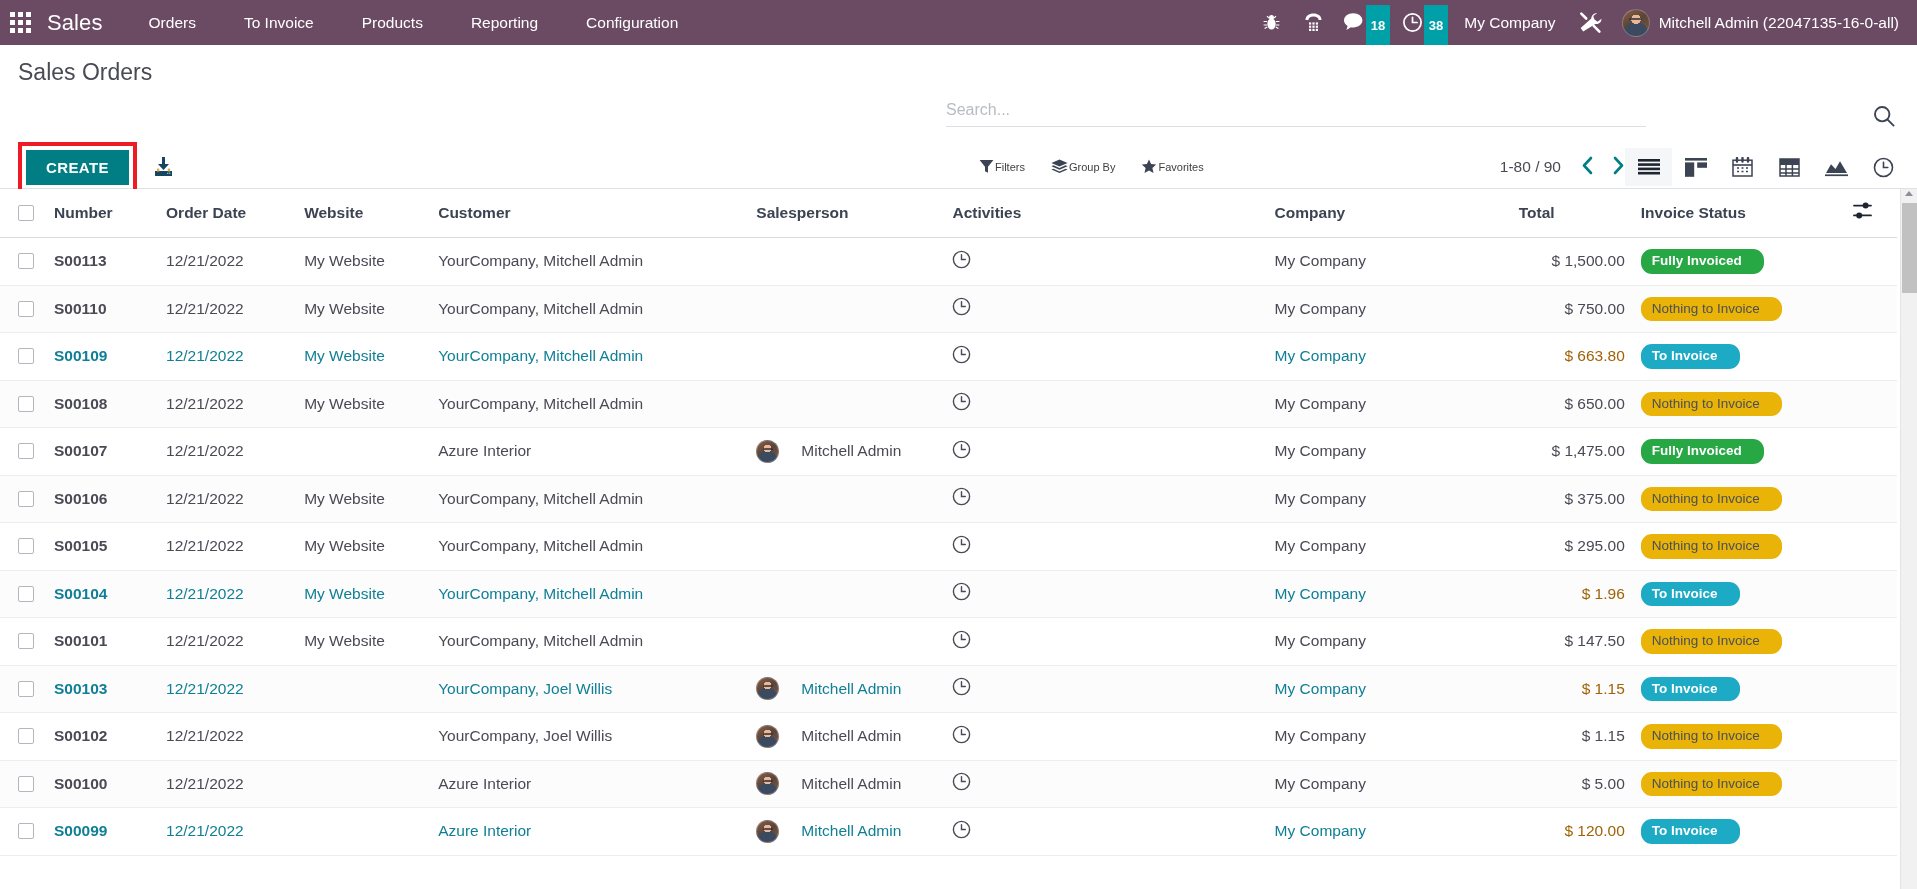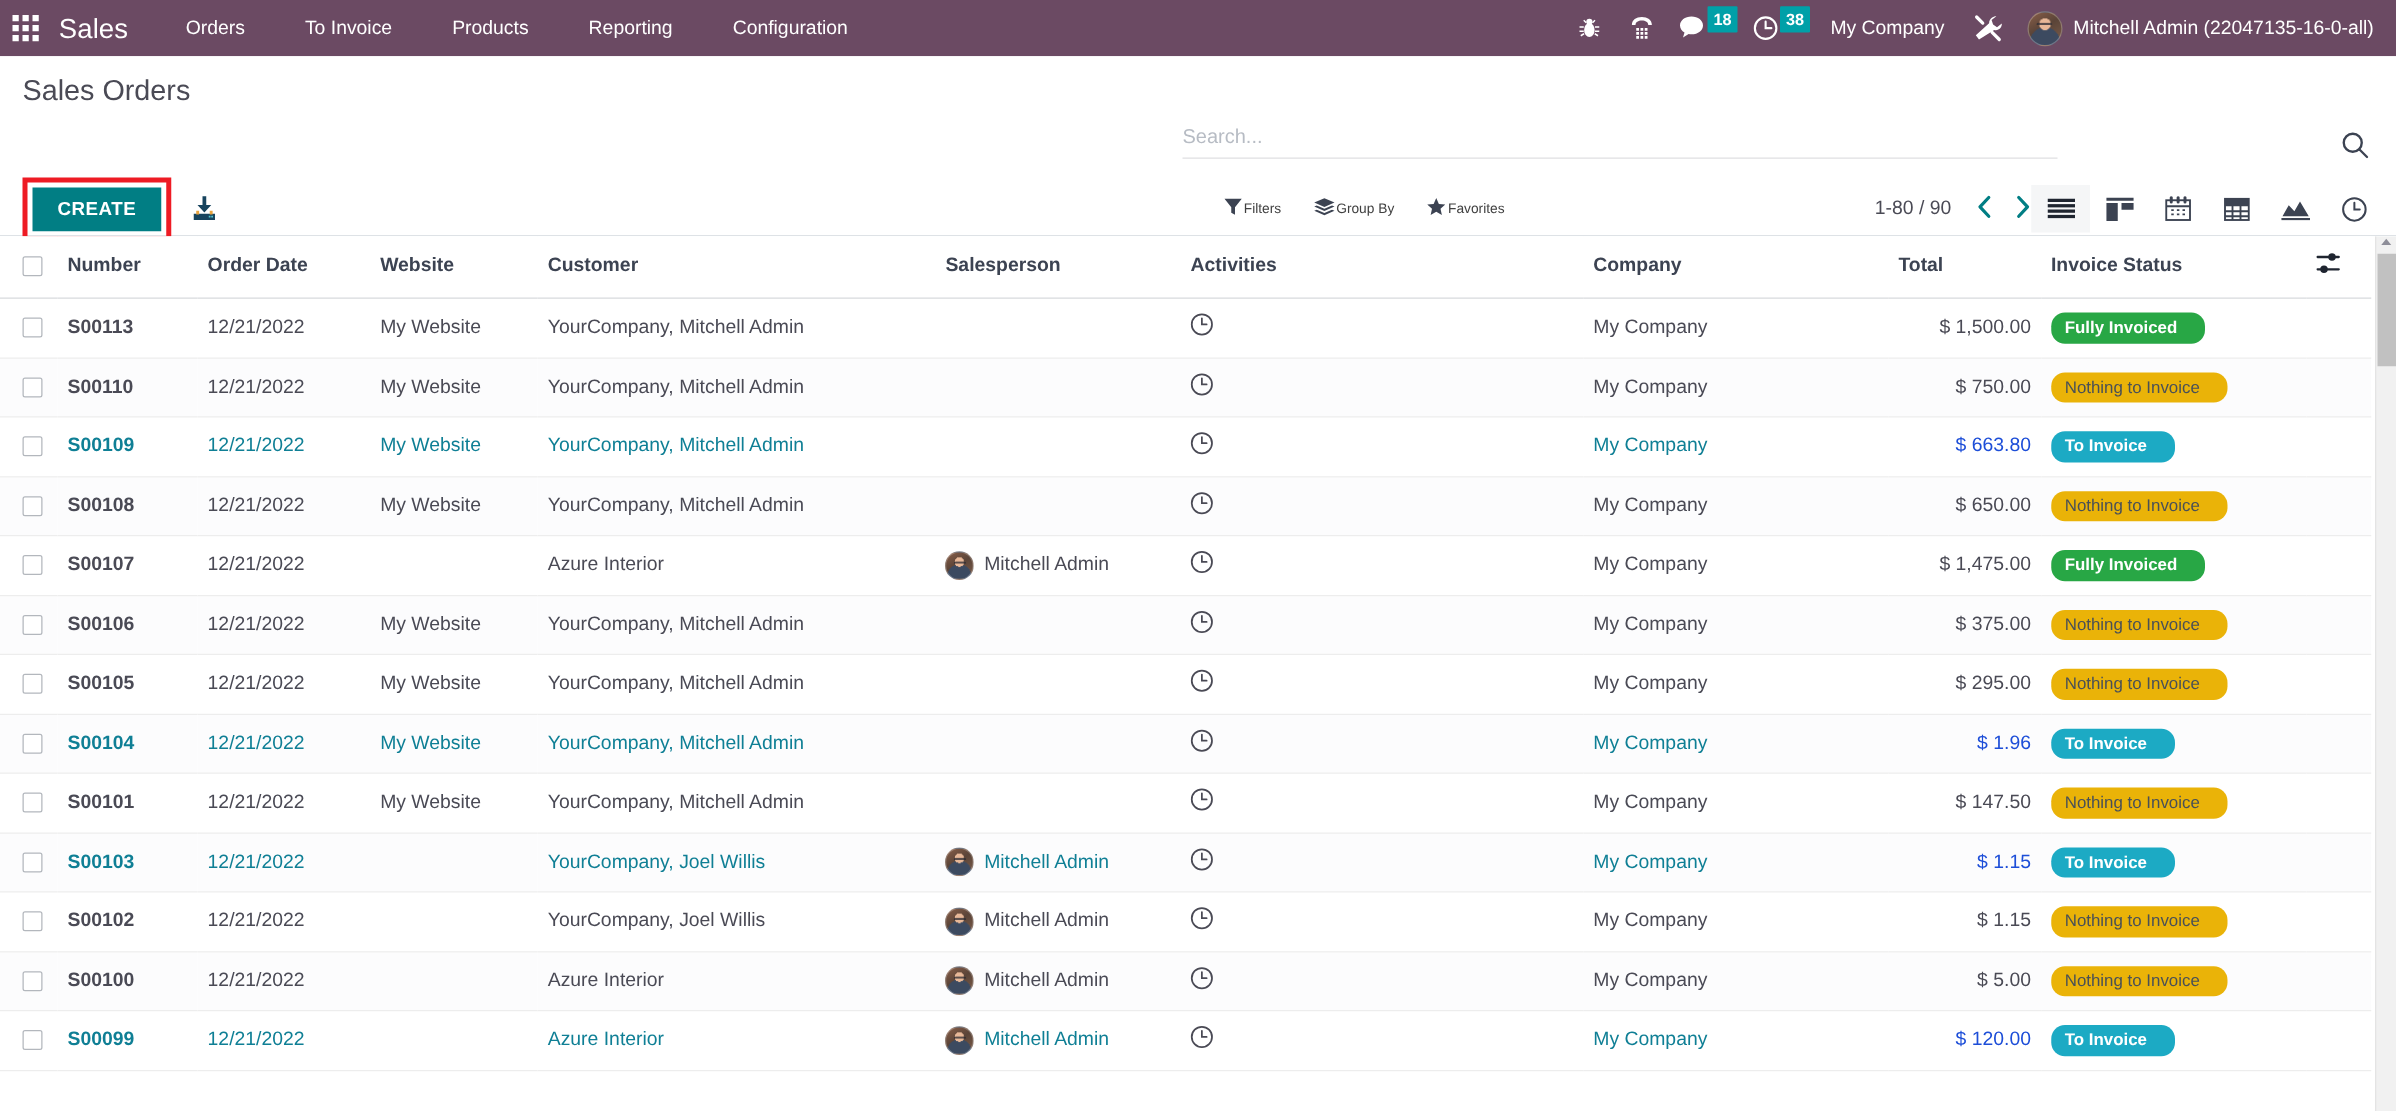--- a/index.html
+++ b/index.html
@@ -60,21 +60,21 @@
   .sys-icon svg { display: block; }
   .counter-wrap { position: relative; width: 58px; }
   .counter-badge {
     position: absolute;
     top: 5px; right: 2px;
     background: #00a0a8;
     color: #fff;
     font-size: 13px;
     font-weight: 700;
     line-height: 1;
-    padding: 4px 5px;
+    padding: 14px 5px;
     min-width: 24px;
     text-align: center;
     border-radius: 1px;
   }
   .company-name {
     font-size: 15.5px;
     padding: 0 14px;
     cursor: pointer;
     white-space: nowrap;
   }
@@ -280,23 +280,23 @@
     width: 16px; height: 16px;
     border: 1px solid #b3b7bd;
     background: #fff;
     border-radius: 2px;
     display: block;
     cursor: pointer;
   }
   .num-cell { font-weight: 700; }
   .row-unread .num-cell,
   .row-unread td { color: #0f7f95; }
-  .row-unread .total-cell { color: #1d4ed8; margin-top: 12px; }
-
-  .sp-cell { display: flex; align-items: center; gap: 8px; }
+  .row-unread .total-cell { color: #a16207; margin-top: 12px; }
+
+  .sp-cell { display: flex; align-items: center; gap: 22px; }
   .sp-name { white-space: nowrap; }
 
   .clock-icon { color: #4a4a55; display: inline-block; }
 
   .total-cell { text-align: right; font-weight: 400; white-space: nowrap; }
 
   .badge {
     display: inline-block;
     font-size: 13.5px;
     font-weight: 700;

